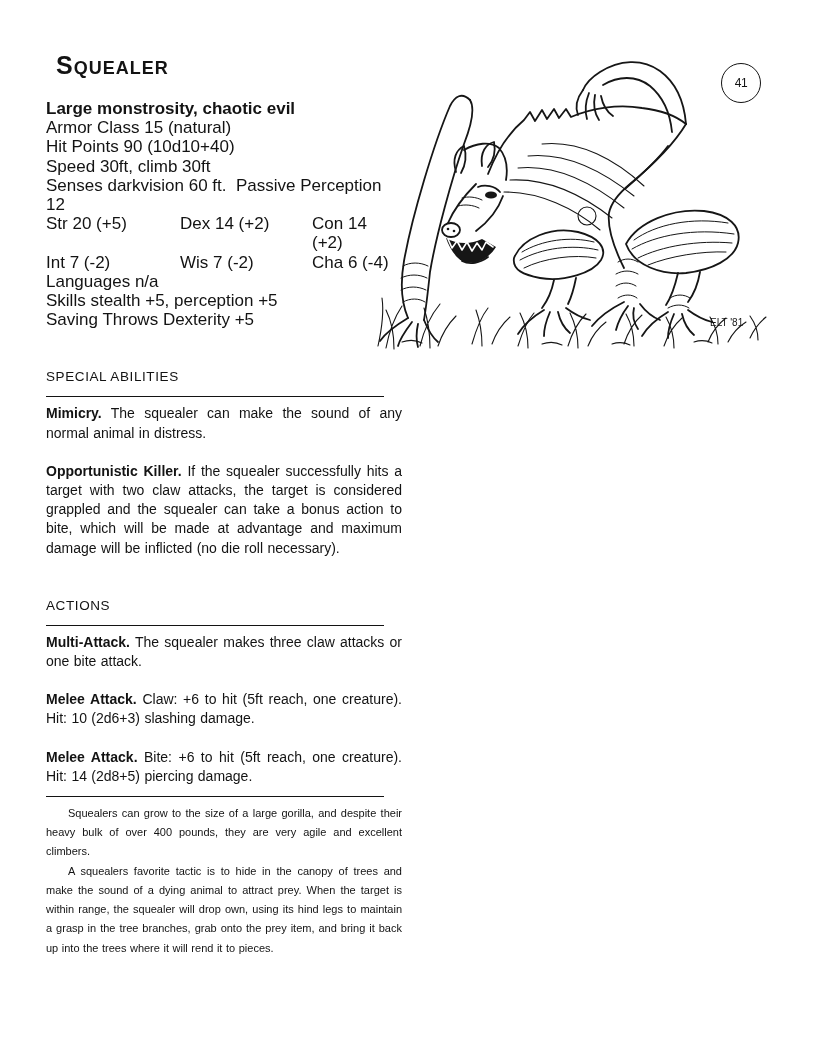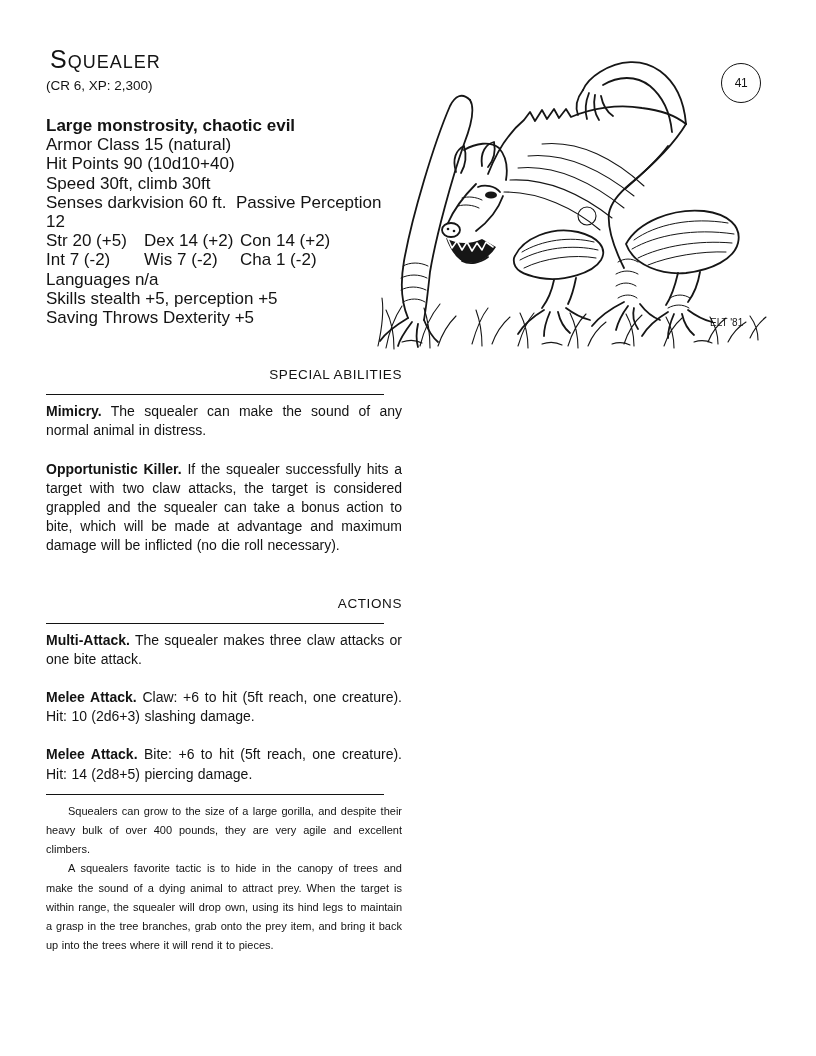--- a/index.html
+++ b/index.html
@@ -2,32 +2,31 @@
 <html><head>
 <meta charset="utf-8">
 <style>
   html,body{margin:0;padding:0;}
   body{
     width:816px;height:1056px;background:#ffffff;color:#131313;
     font-family:"Liberation Sans",sans-serif;position:relative;overflow:hidden;
   }
   .col{position:absolute;left:46px;top:42px;width:356px;}
   h1.title{
-    margin:4px;font-weight:400;font-size:25px;line-height:26px;
+    margin:10px;font-weight:700;font-size:25px;line-height:26px;
     font-variant:small-caps;letter-spacing:1px;
   }
   .crline{font-size:13.5px;line-height:19px;margin-top:3px;}
   .statblock{margin-top:21px;font-size:17px;line-height:19.2px;}
   .statblock b{font-weight:400;margin-right:0.28em;}
   .sline .v{white-space:pre-wrap;}
-  .abil{display:grid;grid-template-columns:98px 96px auto;}
+  .abil{display:grid;grid-template-columns:98px 96px auto;gap:36px;}
   h2.sect-h{
     margin:38px 0 0 0;font-weight:400;font-size:13.5px;line-height:19px;
     letter-spacing:0.6px;
-    text-align:right;
   }
   .rule{width:338px;border-bottom:1.6px solid #131313;margin-top:10px;}
   p.entry{
     margin:19px 0 0 0;font-size:14px;line-height:19.2px;text-align:justify;
     word-spacing:0.5px;
   }
   p.entry.first{margin-top:7px;}
   p.entry b{font-weight:700;}
   p.para{
     margin:0;font-size:11px;line-height:19.2px;text-align:justify;
@@ -126,37 +125,36 @@
     <path d="M292,300 C296,288 302,279 310,272 M302,302 C302,290 299,280 294,271"></path>
     <path d="M336,296 C340,286 346,278 354,272 M346,298 C346,288 343,279 338,271 M356,296 C360,288 366,281 374,276"></path>
     <path d="M378,292 C382,283 388,276 394,271 M386,294 C386,285 383,277 378,270"></path>
     <path d="M30,296 C36,294 44,294 50,297 M170,298 C176,296 184,296 190,299 M240,298 C246,296 252,296 258,299 M322,296 C328,294 334,294 340,297"></path>
   </g>
   <text x="338" y="280" font-size="10" fill="#161616" font-family="Liberation Sans, sans-serif">ELT '81</text>
 </svg>
 
 <main class="col">
   <h1 class="title">Squealer</h1>
-  <div class="crline">(CR 6, XP: 2,300)</div>
 
   <section class="statblock">
     <div class="sline" style="font-weight:700;">Large monstrosity, chaotic evil</div>
     <div class="sline"><b>Armor Class</b><span class="v">15 (natural)</span></div>
     <div class="sline"><b>Hit Points</b><span class="v">90 (10d10+40)</span></div>
     <div class="sline"><b>Speed</b><span class="v">30ft, climb 30ft</span></div>
     <div class="sline"><b>Senses</b><span class="v">darkvision 60 ft.  Passive Perception 12</span></div>
     <div class="abil">
       <div><b>Str</b><span>20 (+5)</span></div>
       <div><b>Dex</b><span>14 (+2)</span></div>
       <div><b>Con</b><span>14 (+2)</span></div>
     </div>
     <div class="abil">
       <div><b>Int</b><span>7 (-2)</span></div>
       <div><b>Wis</b><span>7 (-2)</span></div>
-      <div><b>Cha</b><span>1 (-2)</span></div>
+      <div><b>Cha</b><span>6 (-4)</span></div>
     </div>
     <div class="sline"><b>Languages</b><span class="v">n/a</span></div>
     <div class="sline"><b>Skills</b><span class="v">stealth +5, perception +5</span></div>
     <div class="sline"><b>Saving Throws</b><span class="v">Dexterity +5</span></div>
   </section>
 
   <section>
     <h2 class="sect-h">SPECIAL ABILITIES</h2>
     <div class="rule"></div>
     <p class="entry first"><b>Mimicry.</b> <span>The squealer can make the sound of any normal animal in distress.</span></p>

